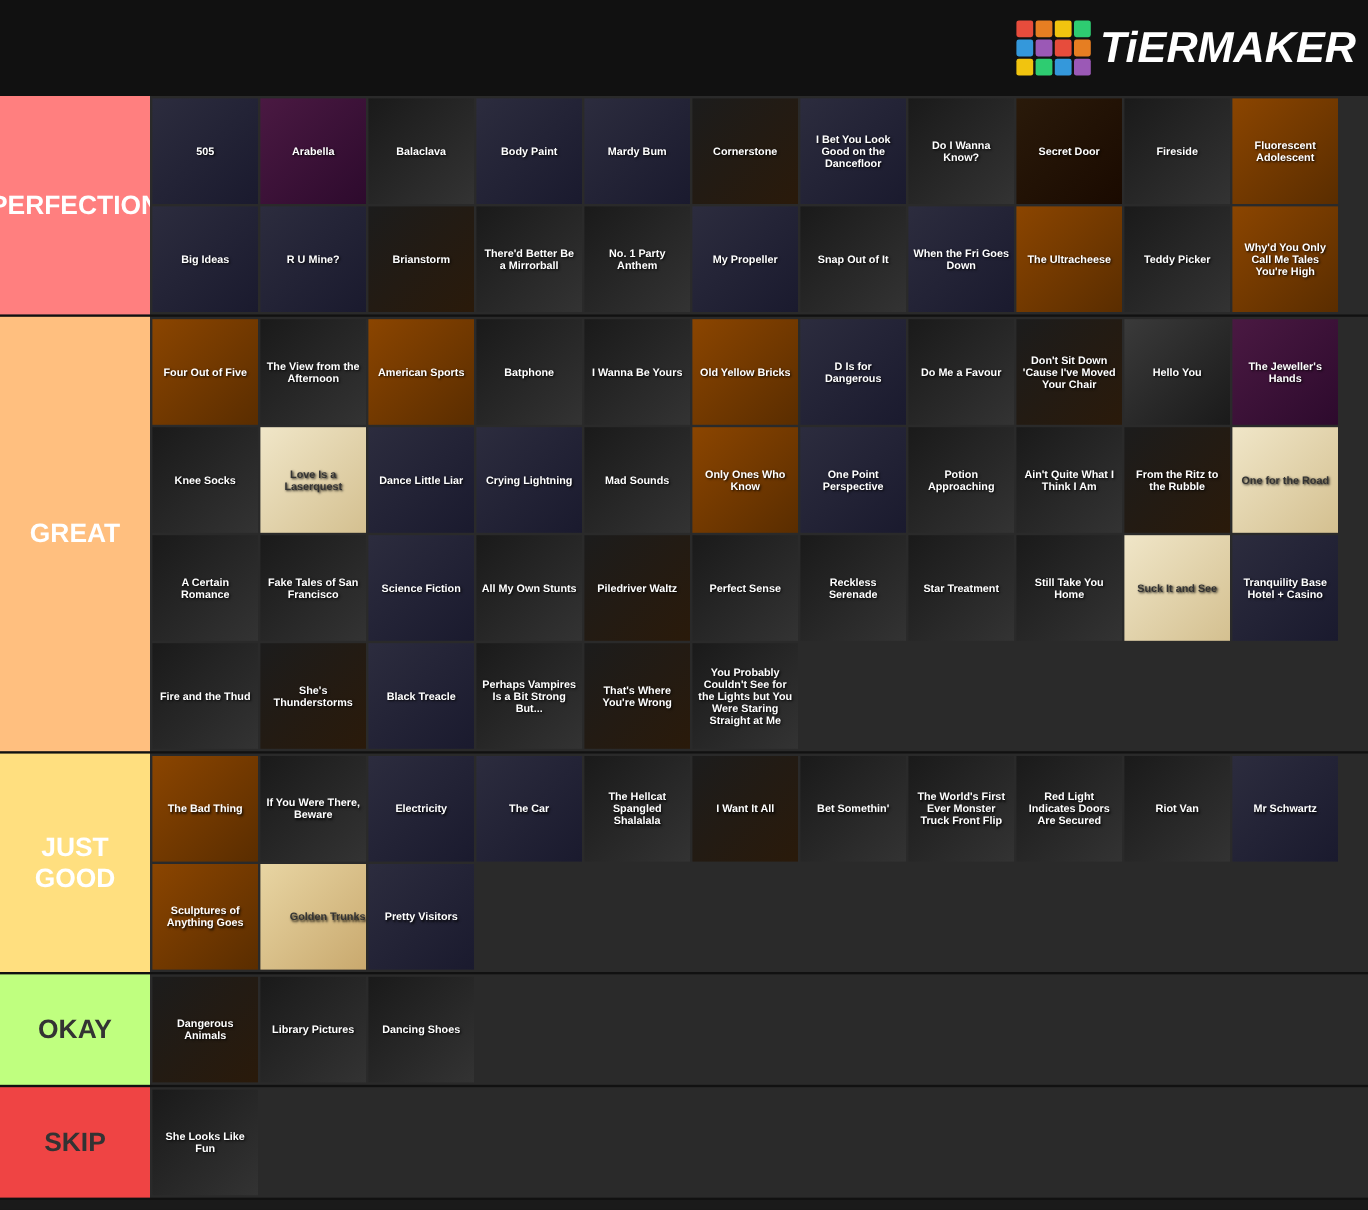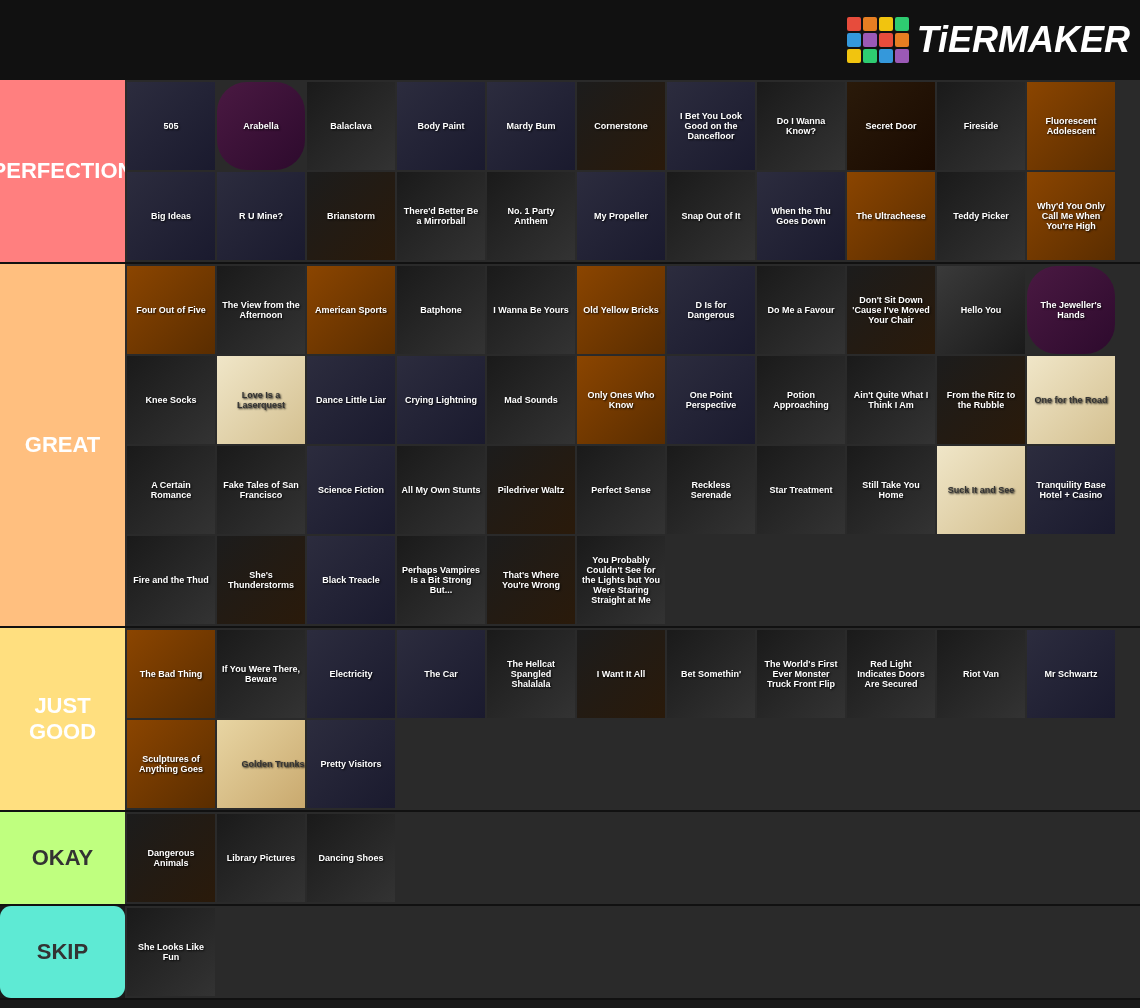--- a/index.html
+++ b/index.html
@@ -101,21 +101,21 @@
 
     .logo-text {
       font-size: 36px;
       font-weight: bold;
       color: #fff;
       font-style: italic;
     }
 
     
     .bg-dark-city { background: linear-gradient(135deg, #2c2c3e, #1a1a2e); }
-    .bg-purple { background: linear-gradient(135deg, #4a1942, #2d0a2d); border-radius: 30px; }
+    .bg-purple { background: linear-gradient(135deg, #4a1942, #2d0a2d); }
     .bg-dark-band { background: linear-gradient(135deg, #1a1a1a, #333); }
     .bg-cream { background: linear-gradient(135deg, #e8d5a3, #c9a96e); color: #333 !important; }
     .bg-dark-stage { background: linear-gradient(135deg, #1c1c1c, #2a1a0a); }
     .bg-orange-dark { background: linear-gradient(135deg, #8b4500, #5a2d00); }
     .bg-gray-dark { background: linear-gradient(135deg, #3a3a3a, #1a1a1a); }
     .bg-light-cream { background: linear-gradient(135deg, #f0e6c8, #d4c090); color: #333 !important; }
     .bg-warm-dark { background: linear-gradient(135deg, #2a1a0a, #1a0a00); }
   </style>
 </head>
 <body>
@@ -233,37 +233,37 @@
             <span>My Propeller</span>
           </div>
         </div>
       <div class="song-card bg-dark-band">
           <div class="song-card-bg">
             <span>Snap Out of It</span>
           </div>
         </div>
       <div class="song-card bg-dark-city">
           <div class="song-card-bg">
-            <span>When the Thu Goes Down</span>
+            <span>When the Fri Goes Down</span>
           </div>
         </div>
 
       <div class="song-card bg-orange-dark">
           <div class="song-card-bg">
             <span>The Ultracheese</span>
           </div>
         </div>
       <div class="song-card bg-dark-band">
           <div class="song-card-bg">
             <span>Teddy Picker</span>
           </div>
         </div>
       <div class="song-card bg-orange-dark">
           <div class="song-card-bg">
-            <span>Why'd You Only Call Me When You're High</span>
+            <span>Why'd You Only Call Me Tales You're High</span>
           </div>
         </div>
     </div>
   </div>
 
   <div class="tier-row">
     <div class="tier-label" style="background:#ffbf7f;">GREAT</div>
     <div class="tier-items">
 
       <div class="song-card bg-orange-dark">
@@ -560,21 +560,21 @@
         </div>
       <div class="song-card bg-dark-band">
           <div class="song-card-bg">
             <span>Dancing Shoes</span>
           </div>
         </div>
     </div>
   </div>
 
   <div class="tier-row">
-    <div class="tier-label" style="background:#5eead4; color:#333;border-radius:11px;">SKIP</div>
+    <div class="tier-label" style="background:#ef4444; color:#333;">SKIP</div>
     <div class="tier-items">
       <div class="song-card bg-dark-band">
           <div class="song-card-bg">
             <span>She Looks Like Fun</span>
           </div>
         </div>
     </div>
   </div>
 
 </div>

